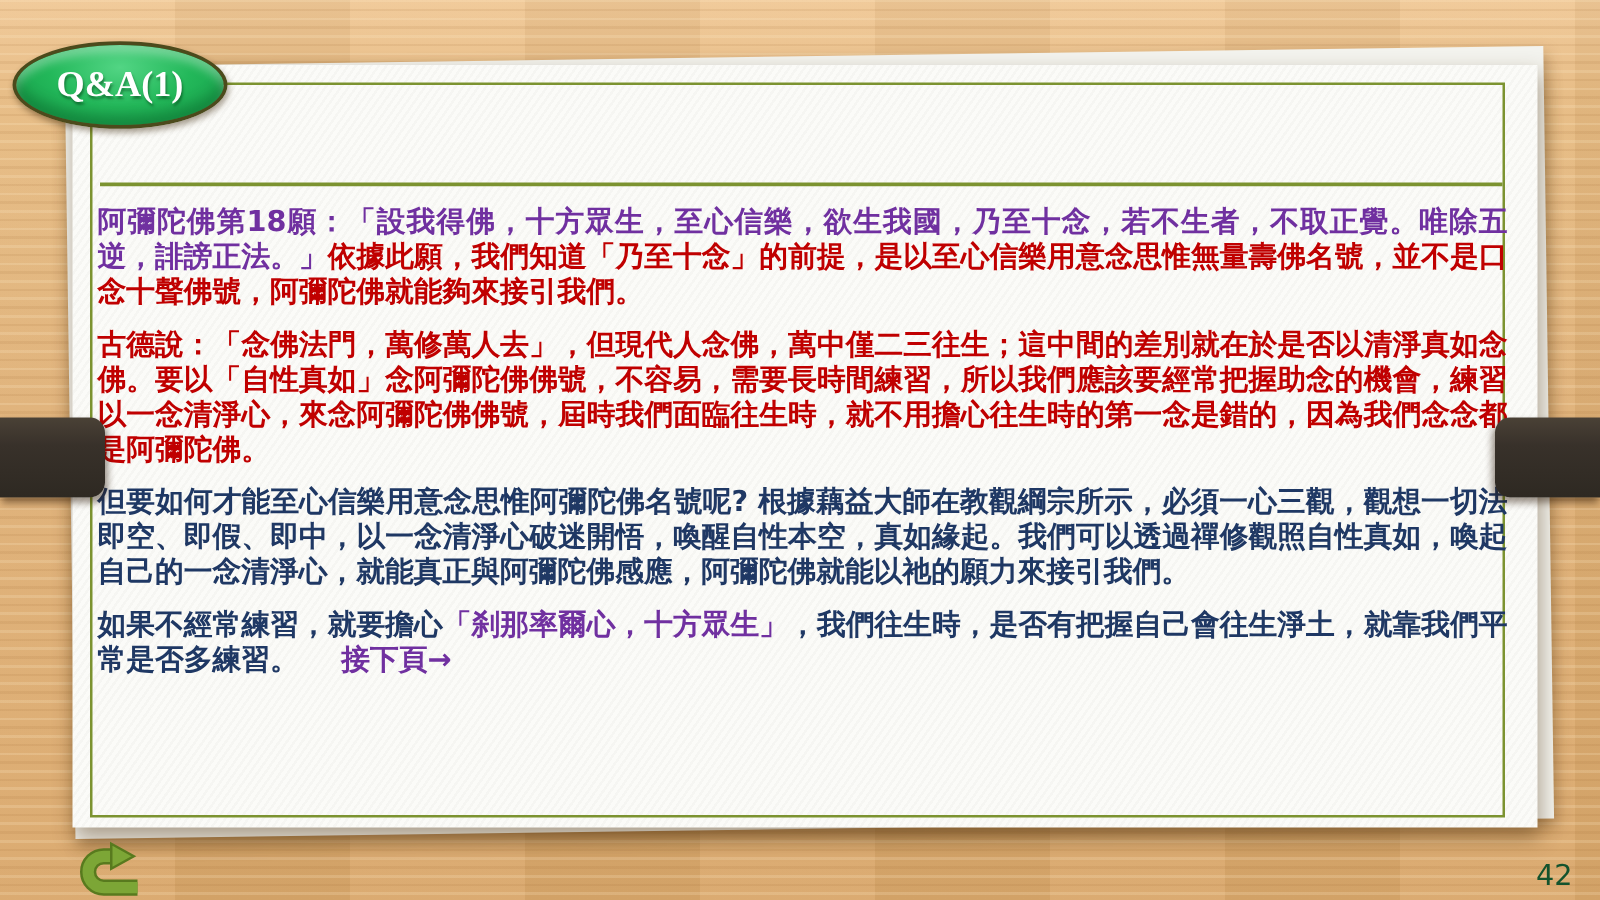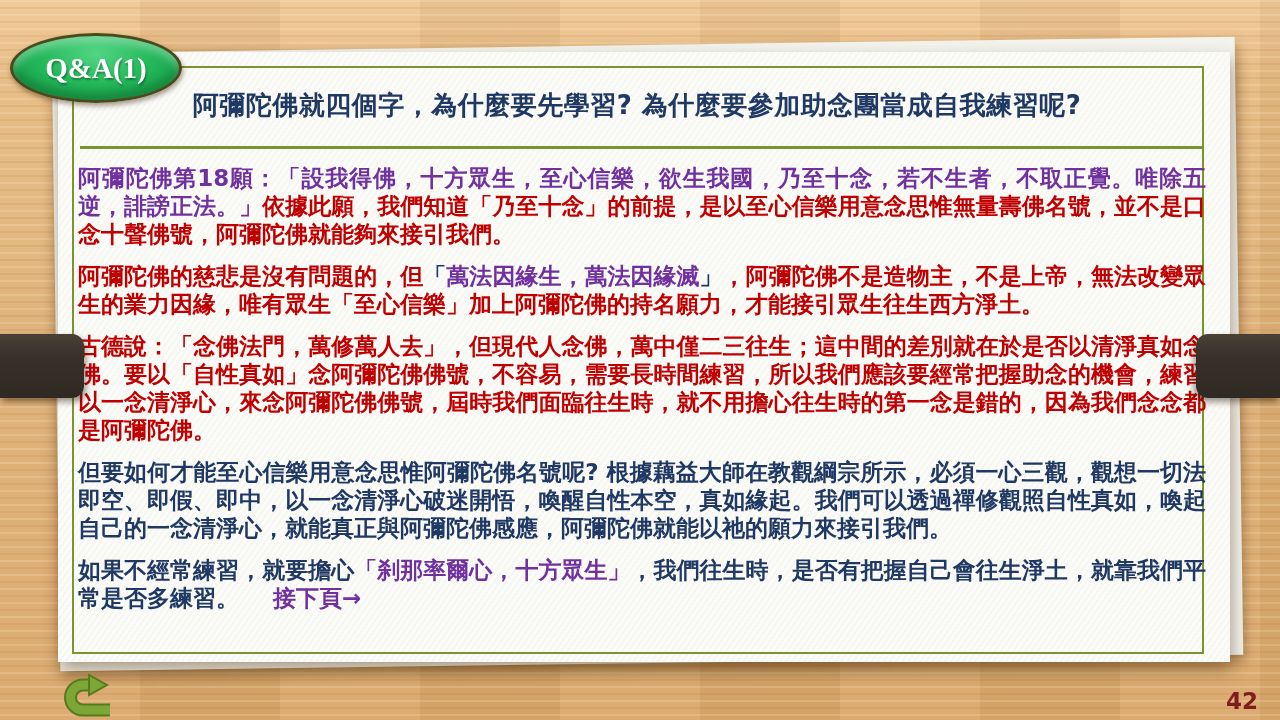--- a/index.html
+++ b/index.html
@@ -59,34 +59,32 @@
   
   .side-bar {
     position:absolute; top:334px; width:84px; height:64px; z-index:6;
     background:linear-gradient(180deg,#4a4136 0%,#38312a 35%,#2e2922 100%);
   }
   .side-bar.left  { left:0;  border-radius:0 12px 12px 0; box-shadow:2px 4px 6px rgba(40,20,0,0.45); }
   .side-bar.right { right:0; border-radius:12px 0 0 12px; box-shadow:-2px 4px 6px rgba(40,20,0,0.45); }
 
   .page-number {
     position:absolute; right:22px; bottom:6px;
-    font-size:23px; font-weight:bold; color:#7f1d1d;
+    font-size:23px; font-weight:normal; color:#14532d;
   }
   .return-arrow { position:absolute; left:62px; top:672px; width:54px; height:46px; cursor:pointer; }
 </style>
 </head>
 <body>
 
 <div class="card">
   <div class="card-border"></div>
-  <div class="slide-title">阿彌陀佛就四個字，為什麼要先學習? 為什麼要參加助念團當成自我練習呢?</div>
   <div class="divider"></div>
   <div class="content">
       <p class="para"><span style="color: rgb(112, 48, 160);">阿彌陀佛第18願：「設我得佛，十方眾生，至心信樂，欲生我國，乃至十念，若不生者，不取正覺。唯除五逆，誹謗正法。」</span><span style="color: rgb(192, 0, 0);">依據此願，我們知道「乃至十念」的前提，是以至心信樂用意念思惟無量壽佛名號，並不是口念十聲佛號，阿彌陀佛就能夠來接引我們。</span></p>
-      <p class="para"><span style="color: rgb(192, 0, 0);">阿彌陀佛的慈悲是沒有問題的，但</span><span style="color: rgb(31, 56, 100);">「</span><span style="color: rgb(112, 48, 160);">萬法因緣生，萬法因緣滅</span><span style="color: rgb(31, 56, 100);">」</span><span style="color: rgb(192, 0, 0);">，阿彌陀佛不是造物主，不是上帝，無法改變眾生的業力因緣，唯有眾生「至心信樂」加上阿彌陀佛的持名願力，才能接引眾生往生西方淨土。</span></p>
       <p class="para"><span style="color: rgb(192, 0, 0);">古德說：「念佛法門，萬修萬人去」，但現代人念佛，萬中僅二三往生；這中間的差別就在於是否以清淨真如念佛。要以「自性真如」念阿彌陀佛佛號，不容易，需要長時間練習，所以我們應該要經常把握助念的機會，練習以一念清淨心，來念阿彌陀佛佛號，屆時我們面臨往生時，就不用擔心往生時的第一念是錯的，因為我們念念都是阿彌陀佛。</span></p>
       <p class="para"><span style="color: rgb(31, 56, 100);">但要如何才能至心信樂用意念思惟阿彌陀佛名號呢? 根據藕益大師在教觀綱宗所示，必須一心三觀，觀想一切法即空、即假、即中，以一念清淨心破迷開悟，喚醒自性本空，真如緣起。我們可以透過禪修觀照自性真如，喚起自己的一念清淨心，就能真正與阿彌陀佛感應，阿彌陀佛就能以祂的願力來接引我們。</span></p>
       <p class="para"><span style="color: rgb(31, 56, 100); margin-top: 45px;">如果不經常練習，就要擔心</span><span style="color: rgb(112, 48, 160);">「刹那率爾心，十方眾生」</span><span style="color: rgb(31, 56, 100);">，我們往生時，是否有把握自己會往生淨土，就靠我們平常是否多練習。</span><span style="color: rgb(112, 48, 160); padding-left: 34px;">接下頁→</span></p>
     </div>
 </div>
 
 <div class="badge">
   <span class="badge-label">Q&amp;A(1)</span>
 </div>
 

